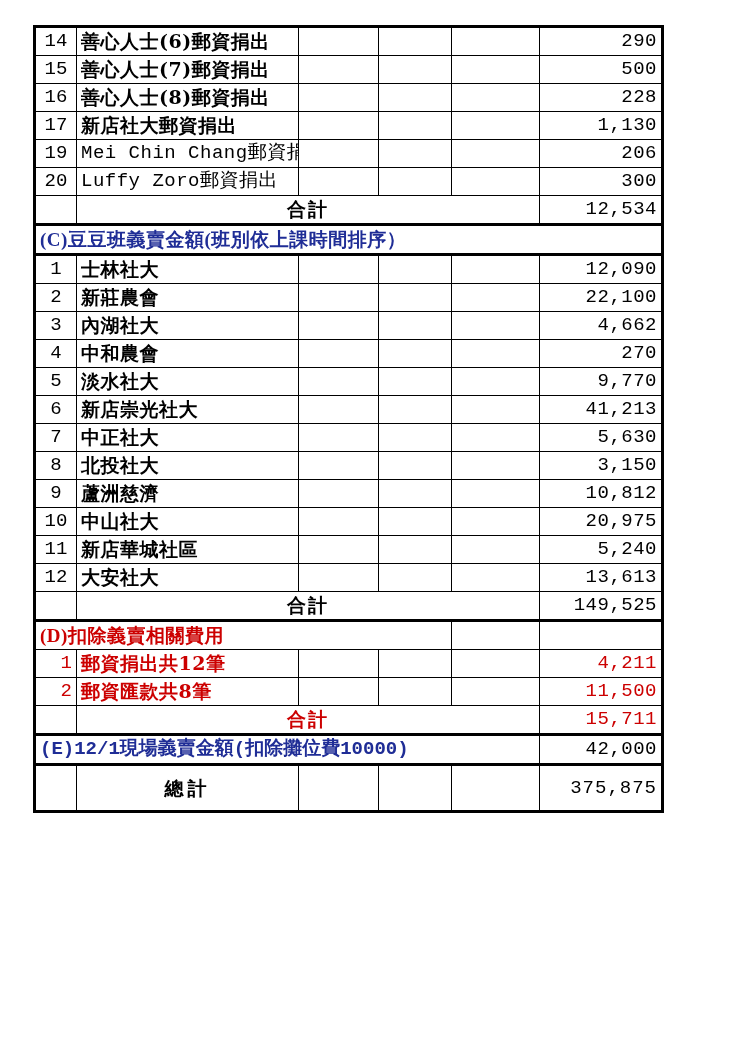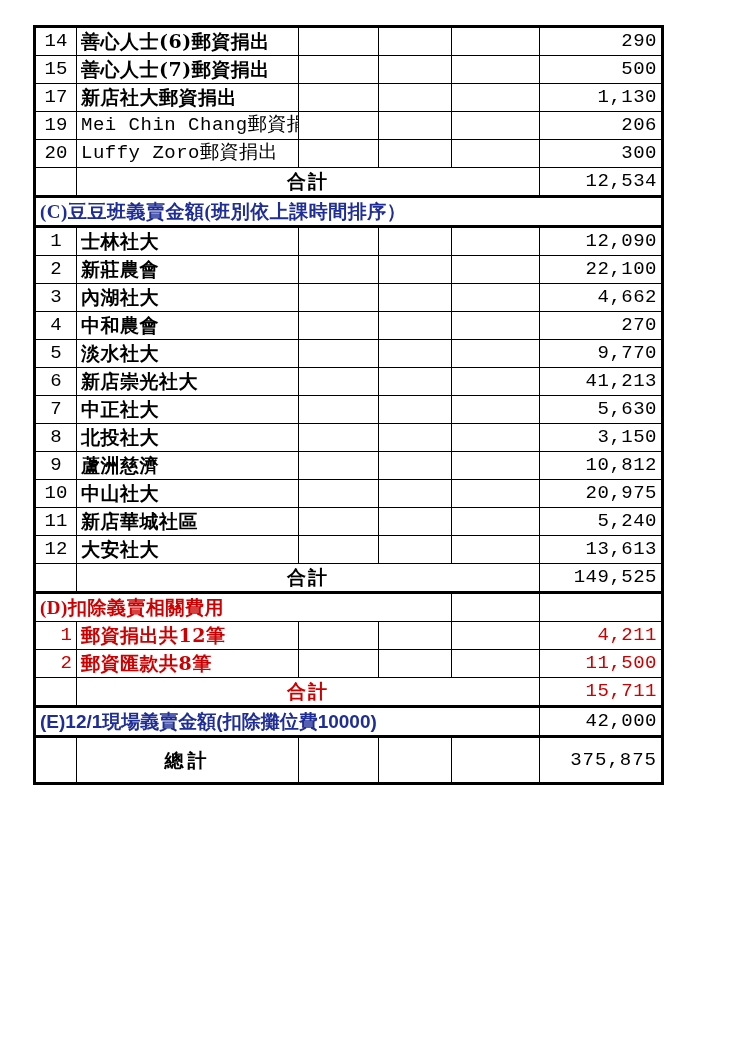--- a/index.html
+++ b/index.html
@@ -81,21 +81,21 @@
   .grand-amt {
     text-align: right;
     padding-right: 8px;
     font-family: "Liberation Mono", "DejaVu Sans Mono", monospace;
     font-size: 26px;
     font-weight: 400;
     letter-spacing: 1px;
   }
   .e-head {
     text-align: left;
-    font-family: Liberation Sans, sans-serif;
+    font-family: Liberation Mono, monospace;
     font-weight: 700;
     font-size: 18px;
     padding-left: 5px;
   }
 </style>
 </head>
 <body>
 
 <div id="sheet">
   <table class="grid">
@@ -119,20 +119,28 @@
       </tr>
       <tr>
         <td class="no thick-left">15</td>
         <td class="name">善心人士(7)郵資捐出</td>
         <td></td>
         <td></td>
         <td></td>
         <td class="amt thick-right">500</td>
       </tr>
       <tr>
+        <td class="no thick-left">16</td>
+        <td class="name">善心人士(8)郵資捐出</td>
+        <td></td>
+        <td></td>
+        <td></td>
+        <td class="amt thick-right">228</td>
+      </tr>
+      <tr>
         <td class="no thick-left">17</td>
         <td class="name">新店社大郵資捐出</td>
         <td></td>
         <td></td>
         <td></td>
         <td class="amt thick-right">1,130</td>
       </tr>
       <tr>
         <td class="no thick-left">19</td>
         <td class="name name-mono">Mei Chin Chang郵資捐出</td>

